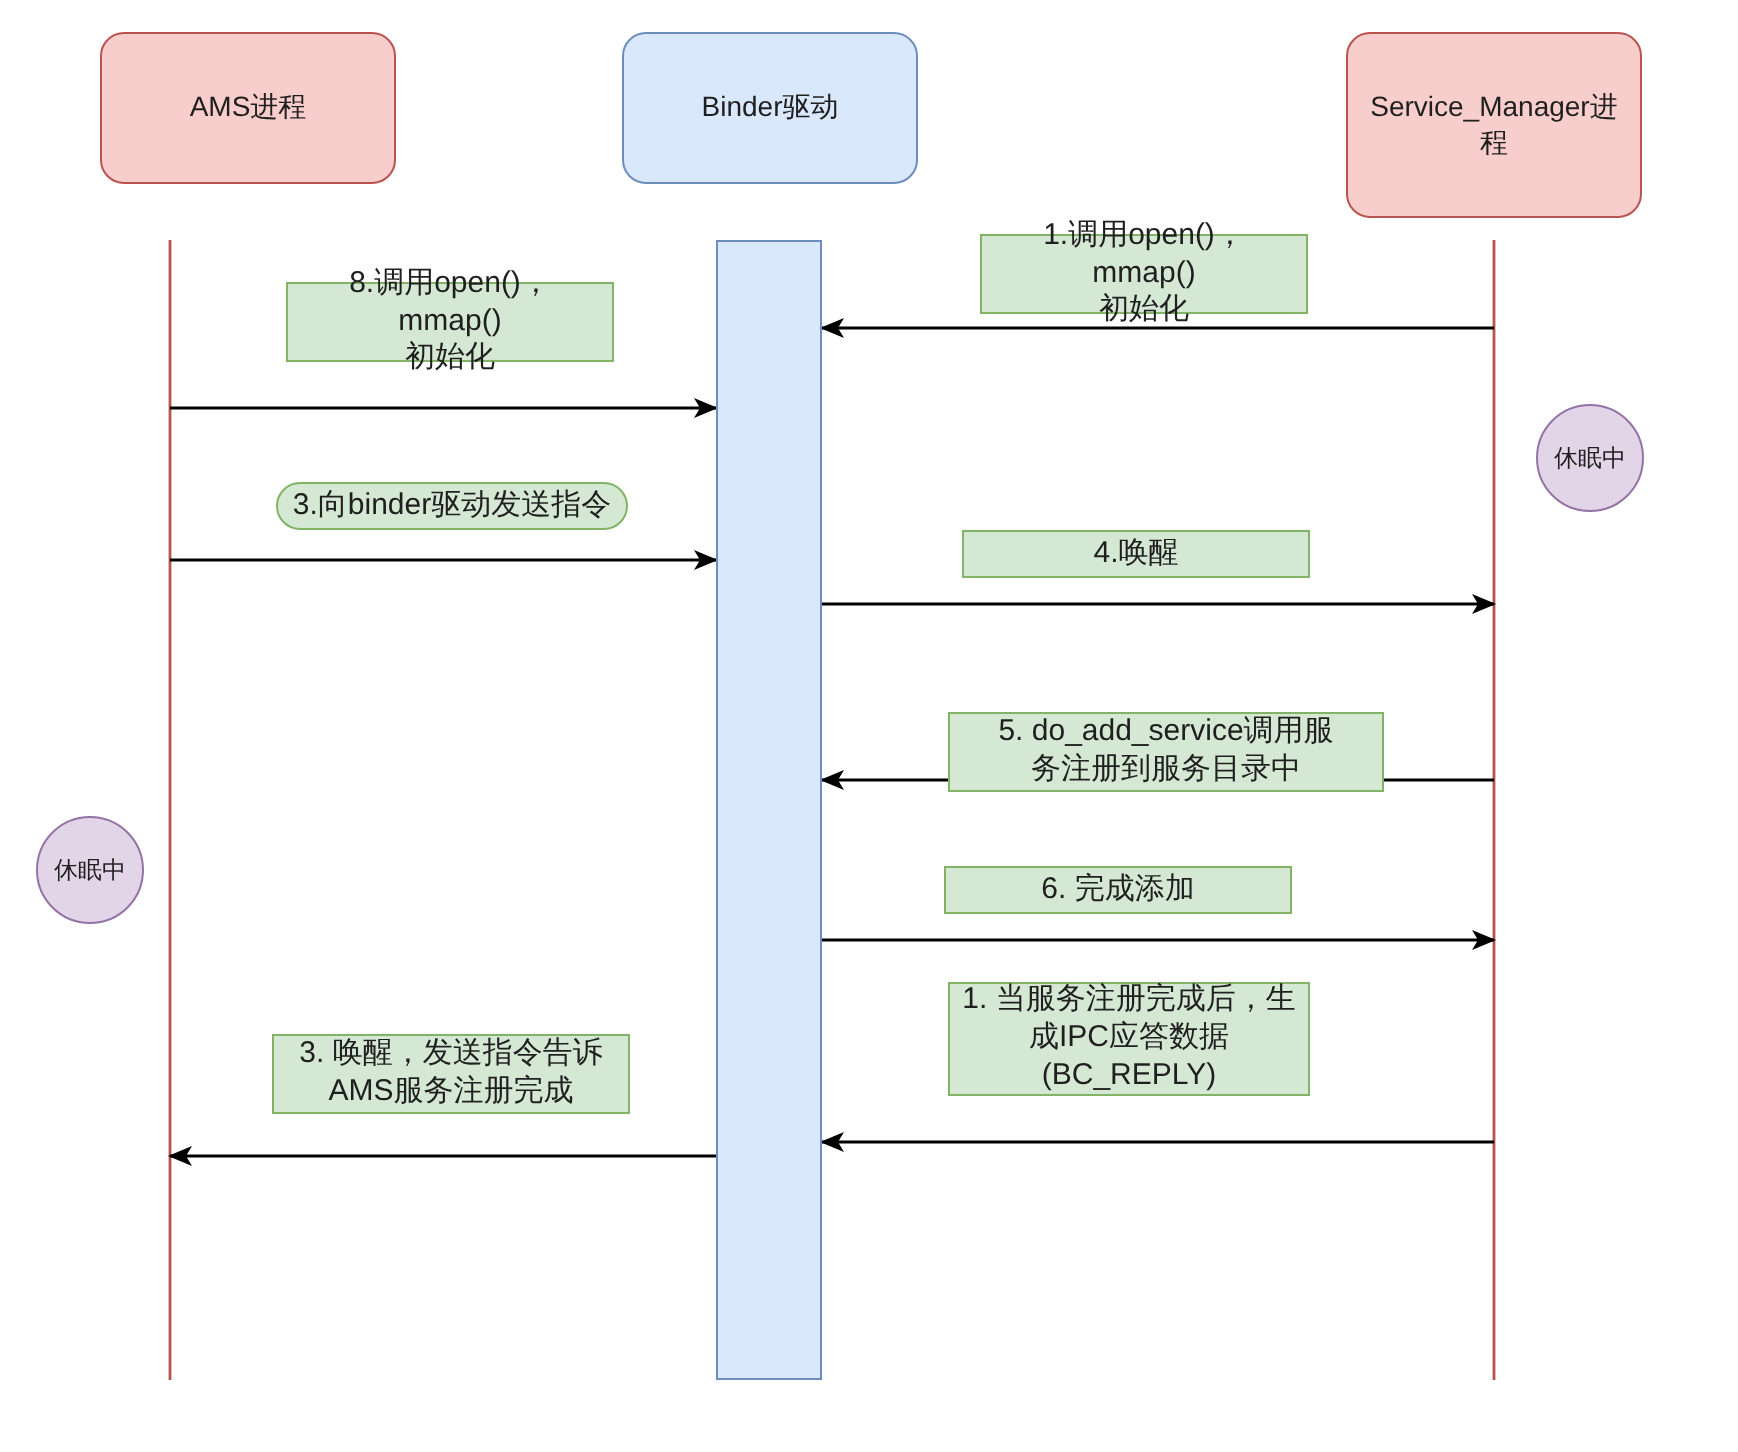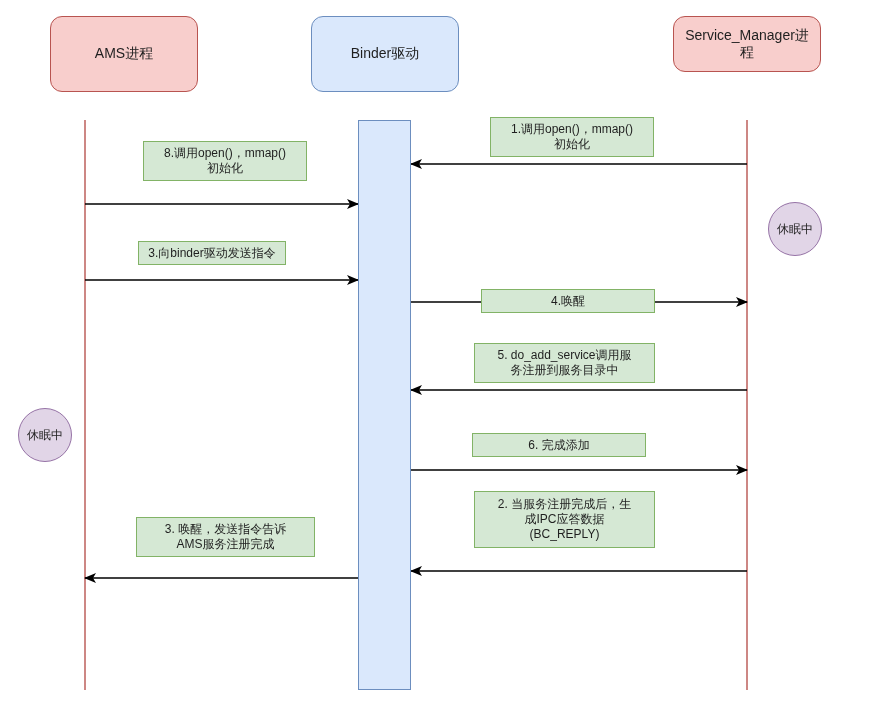--- a/index.html
+++ b/index.html
@@ -36,21 +36,21 @@
   .participant.actor-blue {
     background:#dae8fc;
     border:1px solid #6c8ebf;
     text-align:right;
   }
 
   
   .msglabel {
     background:#d5e8d4;
     border:1px solid #82b366;
-    font-size:12px;
+    font-size:15px;
     color:#1f1f1f;
     padding:11px 6px;
     white-space:pre-line;
   }
 
   
   .state-ellipse {
     border-radius:50%;
     background:#e1d5e7;
     border:1px solid #9673a6;
@@ -95,36 +95,36 @@
 </svg>
 
 <div id="nodes-layer">
     <div class="activation" style="left: 358px; top: 120px; width: 53px; height: 570px;"></div>
     <div class="node participant actor-pink" style="left: 10px; top: 16px; width: 148px; height: 76px; margin-left: 40px;">
       <span>AMS进程</span>
     </div>
     <div class="node participant actor-blue" style="left: 311px; top: 16px; width: 148px; height: 76px;">
       <span>Binder驱动</span>
     </div>
-    <div class="node participant actor-pink" style="left: 673px; top: 16px; width: 148px; height: 56px;">
+    <div class="node participant actor-pink" style="left: 673px; top: 16px; width: 148px; height: 93px;">
       <span>Service_Manager进程</span>
     </div>
     <div class="node state-ellipse" style="left: 768px; top: 202px; width: 54px; height: 54px;">
       <span>休眠中</span>
     </div>
     <div class="node state-ellipse" style="left: 18px; top: 408px; width: 54px; height: 54px;">
       <span>休眠中</span>
     </div>
     <div class="node msglabel" style="left: 490px; top: 117px; width: 164px; height: 40px;"><span>1.调用open()，mmap()
 初始化</span></div>
     <div class="node msglabel" style="left: 143px; top: 141px; width: 164px; height: 40px;"><span>8.调用open()，mmap()
 初始化</span></div>
-    <div class="node msglabel" style="left: 138px; top: 241px; width: 148px; height: 24px;"><span>3.向binder驱动发送指令</span></div>
-    <div class="node msglabel" style="left: 481px; top: 265px; width: 174px; height: 24px; margin-top: 24px;"><span>4.唤醒</span></div>
-    <div class="node msglabel" style="left: 474px; top: 343px; width: 181px; height: 40px; justify-content: center;"><span>5. do_add_service调用服
+    <div class="node msglabel" style="left: 138px; top: 241px; width: 176px; height: 24px; border-radius: 12px;"><span>3.向binder驱动发送指令</span></div>
+    <div class="node msglabel" style="left: 481px; top: 265px; width: 174px; height: 24px;"><span>4.唤醒</span></div>
+    <div class="node msglabel" style="left: 474px; top: 356px; width: 218px; height: 40px; justify-content: center;"><span>5. do_add_service调用服
 务注册到服务目录中</span></div>
     <div class="node msglabel" style="left: 472px; top: 433px; width: 174px; height: 24px; text-align: right;"><span>6. 完成添加</span></div>
-    <div class="node msglabel" style="left: 474px; top: 491px; width: 181px; height: 57px;"><span>2. 当服务注册完成后，生
+    <div class="node msglabel" style="left: 474px; top: 491px; width: 181px; height: 57px;"><span>1. 当服务注册完成后，生
 成IPC应答数据
 (BC_REPLY)</span></div>
     <div class="node msglabel" style="left: 136px; top: 517px; width: 179px; height: 40px;"><span>3. 唤醒，发送指令告诉
 AMS服务注册完成</span></div>
   </div>
 
 </body></html>

